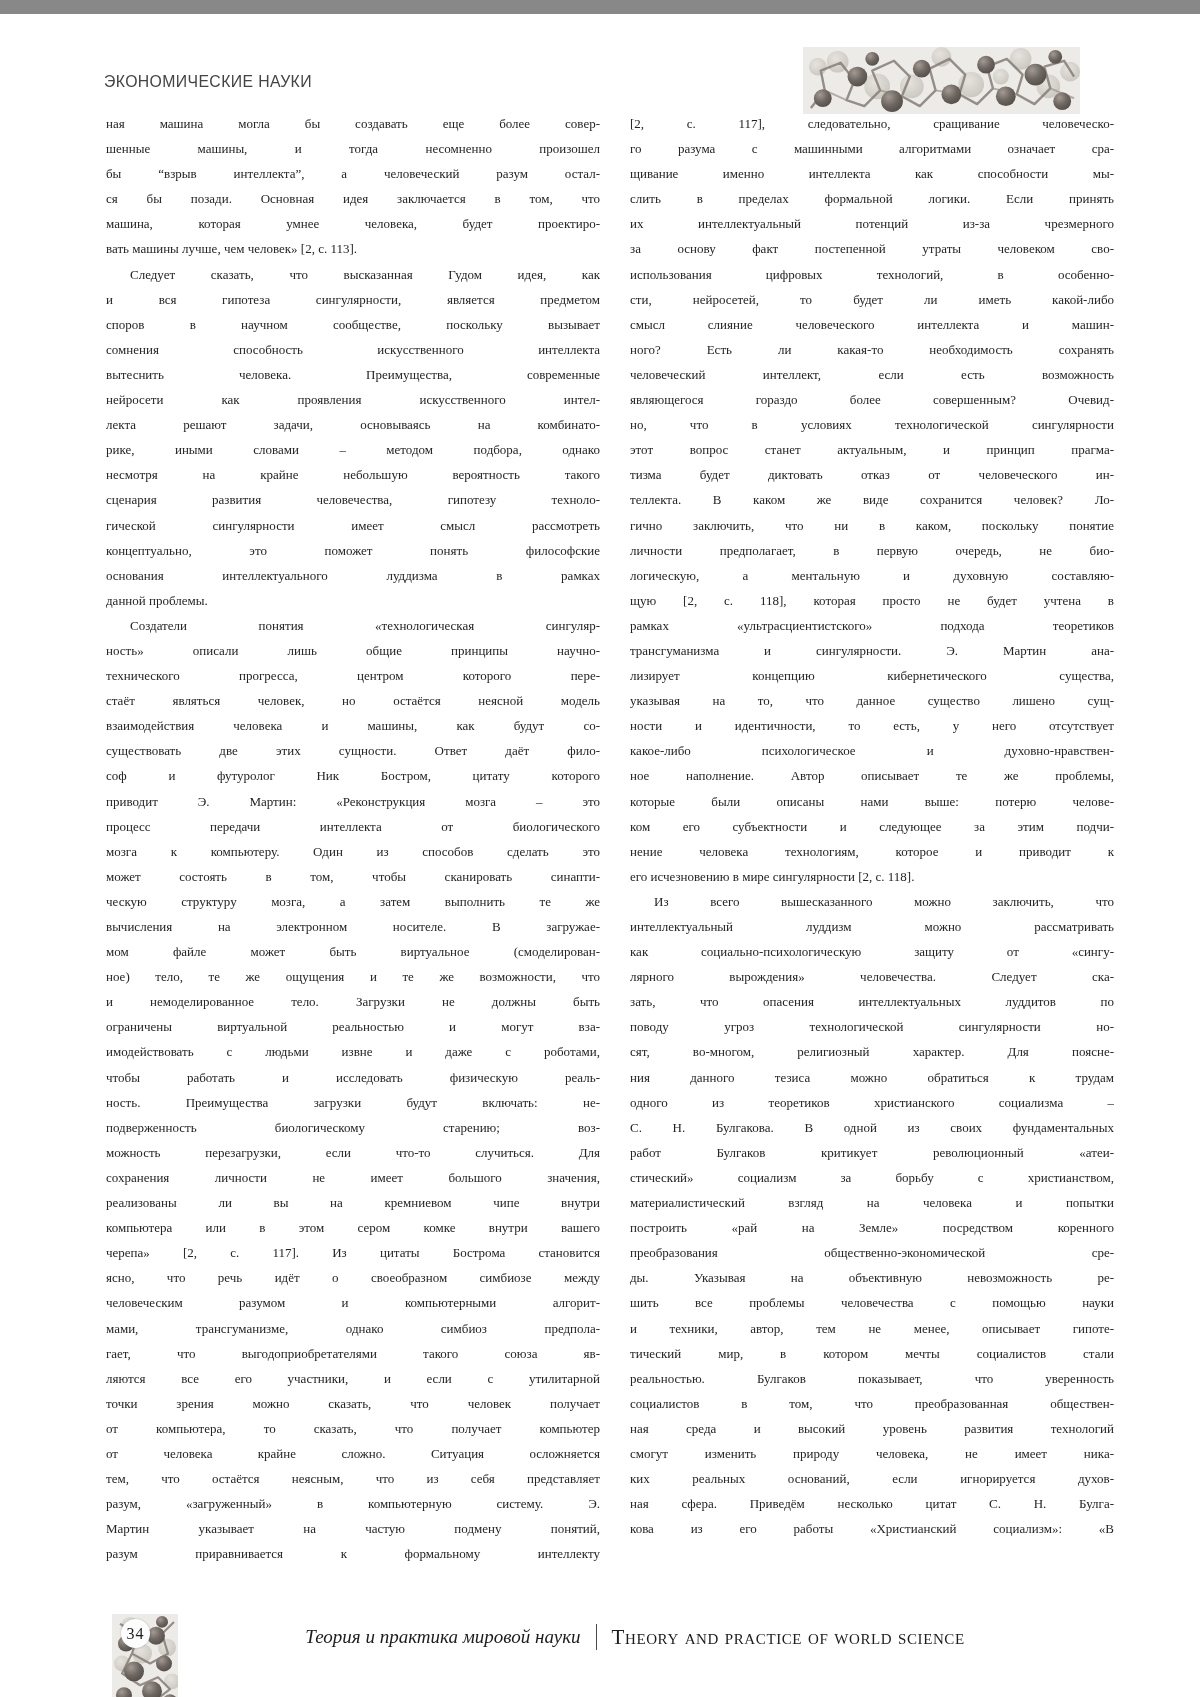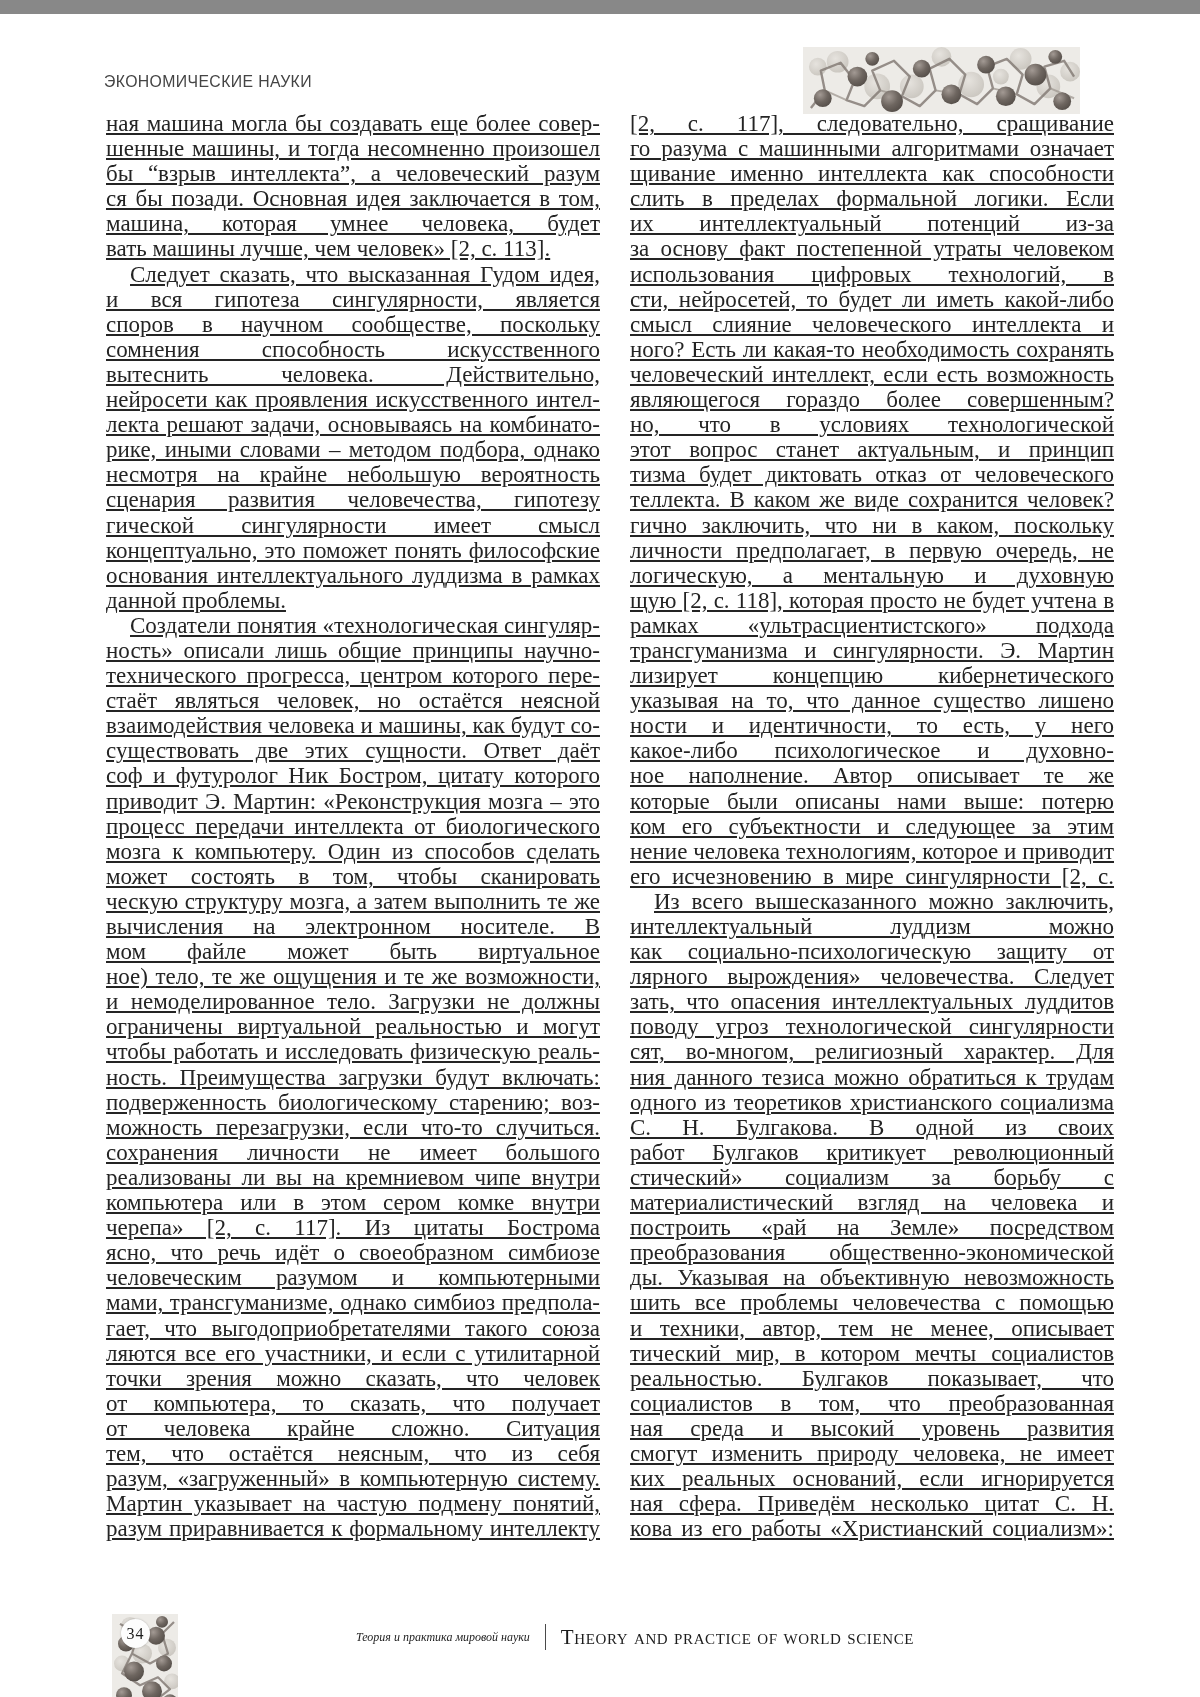--- a/index.html
+++ b/index.html
@@ -19,22 +19,21 @@
     transform:scaleX(.93);transform-origin:left center;
     white-space:nowrap;
   }
   .header-image{
     position:absolute;left:803px;top:33px;width:277px;height:67px;
     overflow:hidden;
   }
   .header-image svg{display:block;width:100%;height:100%;}
   .col{
     position:absolute;top:97px;
-    font-size:23px;
-    text-decoration:underline;
+    font-size:13px;
   }
   .col-left{left:106px;width:494px;}
   .col-right{left:630px;width:484px;}
   .line{
     height:25.1px;line-height:25.1px;
     text-align:justify;
     -moz-text-align-last:justify;
     text-align-last:justify;
     overflow:hidden;
     white-space:normal;
@@ -51,21 +50,21 @@
     background:#fdfdfd;border-radius:50%;
     font-size:16px;line-height:29px;text-align:center;color:#1e1e1e;
     letter-spacing:1px;
     box-shadow:0 0 2px rgba(0,0,0,.25);
   }
   .footer-line{
     position:absolute;top:1606px;left:190px;width:890px;height:34px;
     display:flex;align-items:center;justify-content:center;gap:15px;
     color:#1c1c1c;
   }
-  .ft-ru{font-style:italic;font-size:12px;}
+  .ft-ru{font-style:italic;font-size:19px;}
   .ft-div{width:1px;height:26px;background:#4a4a4a;}
   .ft-en{font-variant:small-caps;font-size:21px;letter-spacing:.6px;}
 </style>
 </head>
 <body>
 
 <div class="page">
 
   <div class="section-label">ЭКОНОМИЧЕСКИЕ НАУКИ</div>
 
@@ -113,21 +112,21 @@
       <div class="line">ная машина могла бы создавать еще более совер-</div>
       <div class="line">шенные машины, и тогда несомненно произошел</div>
       <div class="line">бы “взрыв интеллекта”, а человеческий разум остал-</div>
       <div class="line">ся бы позади. Основная идея заключается в том, что</div>
       <div class="line">машина, которая умнее человека, будет проектиро-</div>
       <div class="line end">вать машины лучше, чем человек» [2, с. 113].</div>
       <div class="line indent">Следует сказать, что высказанная Гудом идея, как</div>
       <div class="line">и вся гипотеза сингулярности, является предметом</div>
       <div class="line">споров в научном сообществе, поскольку вызывает</div>
       <div class="line">сомнения способность искусственного интеллекта</div>
-      <div class="line">вытеснить человека. Действительно, современные</div>
+      <div class="line">вытеснить человека. Преимущества, современные</div>
       <div class="line">нейросети как проявления искусственного интел-</div>
       <div class="line">лекта решают задачи, основываясь на комбинато-</div>
       <div class="line">рике, иными словами – методом подбора, однако</div>
       <div class="line">несмотря на крайне небольшую вероятность такого</div>
       <div class="line">сценария развития человечества, гипотезу техноло-</div>
       <div class="line">гической сингулярности имеет смысл рассмотреть</div>
       <div class="line">концептуально, это поможет понять философские</div>
       <div class="line">основания интеллектуального луддизма в рамках</div>
       <div class="line end">данной проблемы.</div>
       <div class="line indent">Создатели понятия «технологическая сингуляр-</div>
@@ -140,20 +139,21 @@
       <div class="line">приводит Э. Мартин: «Реконструкция мозга – это</div>
       <div class="line">процесс передачи интеллекта от биологического</div>
       <div class="line">мозга к компьютеру. Один из способов сделать это</div>
       <div class="line">может состоять в том, чтобы сканировать синапти-</div>
       <div class="line">ческую структуру мозга, а затем выполнить те же</div>
       <div class="line">вычисления на электронном носителе. В загружае-</div>
       <div class="line">мом файле может быть виртуальное (смоделирован-</div>
       <div class="line">ное) тело, те же ощущения и те же возможности, что</div>
       <div class="line">и немоделированное тело. Загрузки не должны быть</div>
       <div class="line">ограничены виртуальной реальностью и могут вза-</div>
+      <div class="line">имодействовать с людьми извне и даже с роботами,</div>
       <div class="line">чтобы работать и исследовать физическую реаль-</div>
       <div class="line">ность. Преимущества загрузки будут включать: не-</div>
       <div class="line">подверженность биологическому старению; воз-</div>
       <div class="line">можность перезагрузки, если что-то случиться. Для</div>
       <div class="line">сохранения личности не имеет большого значения,</div>
       <div class="line">реализованы ли вы на кремниевом чипе внутри</div>
       <div class="line">компьютера или в этом сером комке внутри вашего</div>
       <div class="line">черепа» [2, с. 117]. Из цитаты Бострома становится</div>
       <div class="line">ясно, что речь идёт о своеобразном симбиозе между</div>
       <div class="line">человеческим разумом и компьютерными алгорит-</div>

